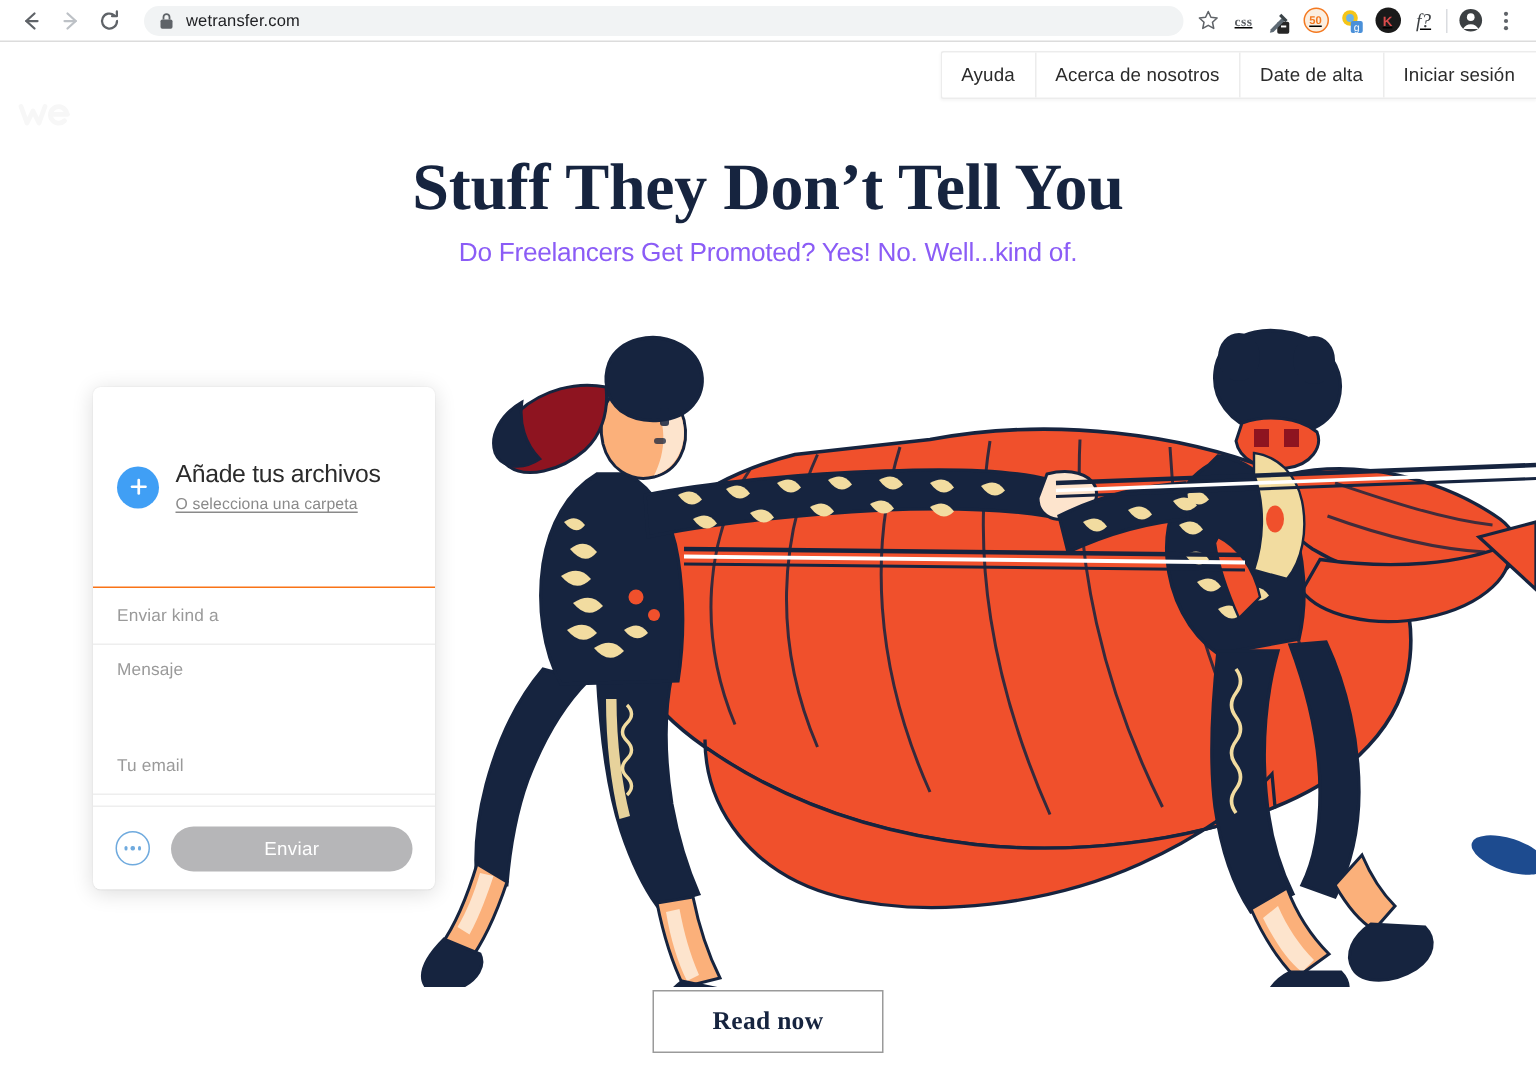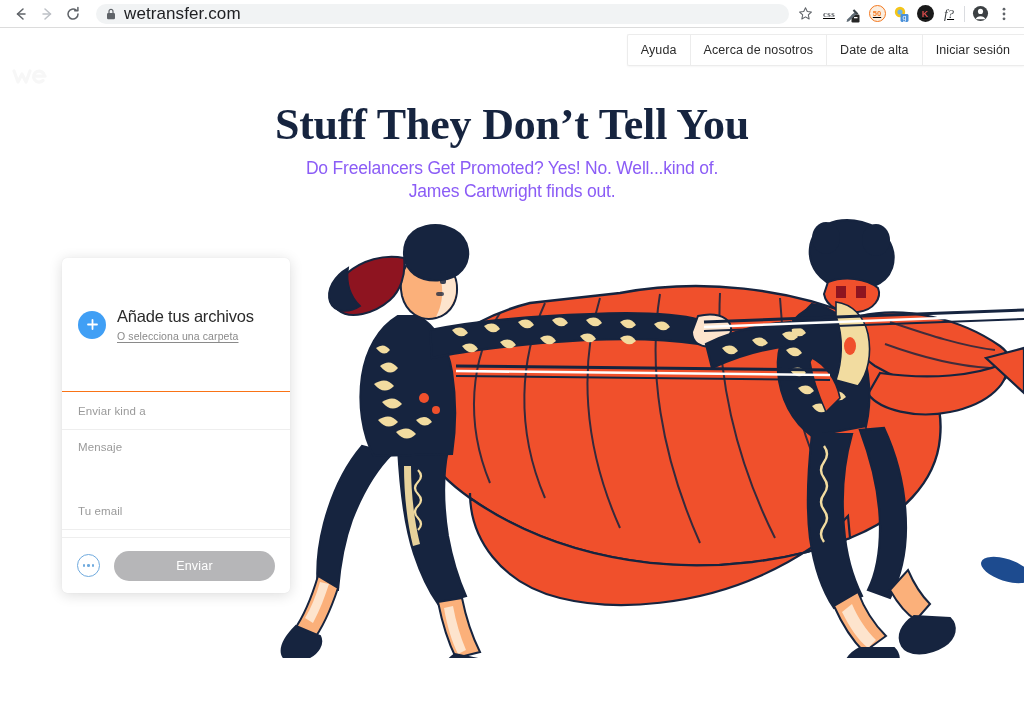--- a/index.html
+++ b/index.html
@@ -34,21 +34,21 @@
     margin-right: 6px;
     background: #f1f3f4;
     border-radius: 10px;
     display: flex;
     align-items: center;
     padding: 0 10px;
     max-width: 760px;
   }
   .lock-icon { margin-right: 8px; display:flex; }
   .omnibox-url {
-    font-size: 17px;
+    font-size: 11px;
     color: #202124;
     letter-spacing: 0.1px;
     white-space: nowrap;
   }
   .chrome-right {
     display: flex;
     align-items: center;
     gap: 4px;
     margin-left: auto;
     padding-right: 2px;
@@ -368,21 +368,20 @@
   <nav class="topnav">
     <div class="topnav-item">Ayuda</div>
     <div class="topnav-item">Acerca de nosotros</div>
     <div class="topnav-item">Date de alta</div>
     <div class="topnav-item">Iniciar sesión</div>
   </nav>
 
   <div class="headline-block">
     <div class="headline">Stuff They Don’t Tell You</div>
     <div class="subhead">Do Freelancers Get Promoted? Yes! No. Well...kind of.</div>
-    <div class="subhead" style="margin-top:0">James Cartwright finds out.</div>
   </div>
 
   <div class="illustration">
     <svg viewBox="0 0 1024 460" preserveAspectRatio="xMidYMid meet">
       <defs>
         <style>
           .nv { fill:#16243f; }
           .or { fill:#f0502c; }
           .sk { fill:#fbb07a; }
           .sk2{ fill:#fde4cd; }
@@ -584,14 +583,17 @@
     <div class="card-footer">
       <div class="dots-circle">
         <i></i>
         <i></i>
         <i></i>
       </div>
       <button class="send-btn">Enviar</button>
     </div>
   </div>
 
+  <div class="readnow-wrap">
+    <div class="readnow-btn">Read now</div>
+  </div>
 
 </div>
 
 </body></html>

